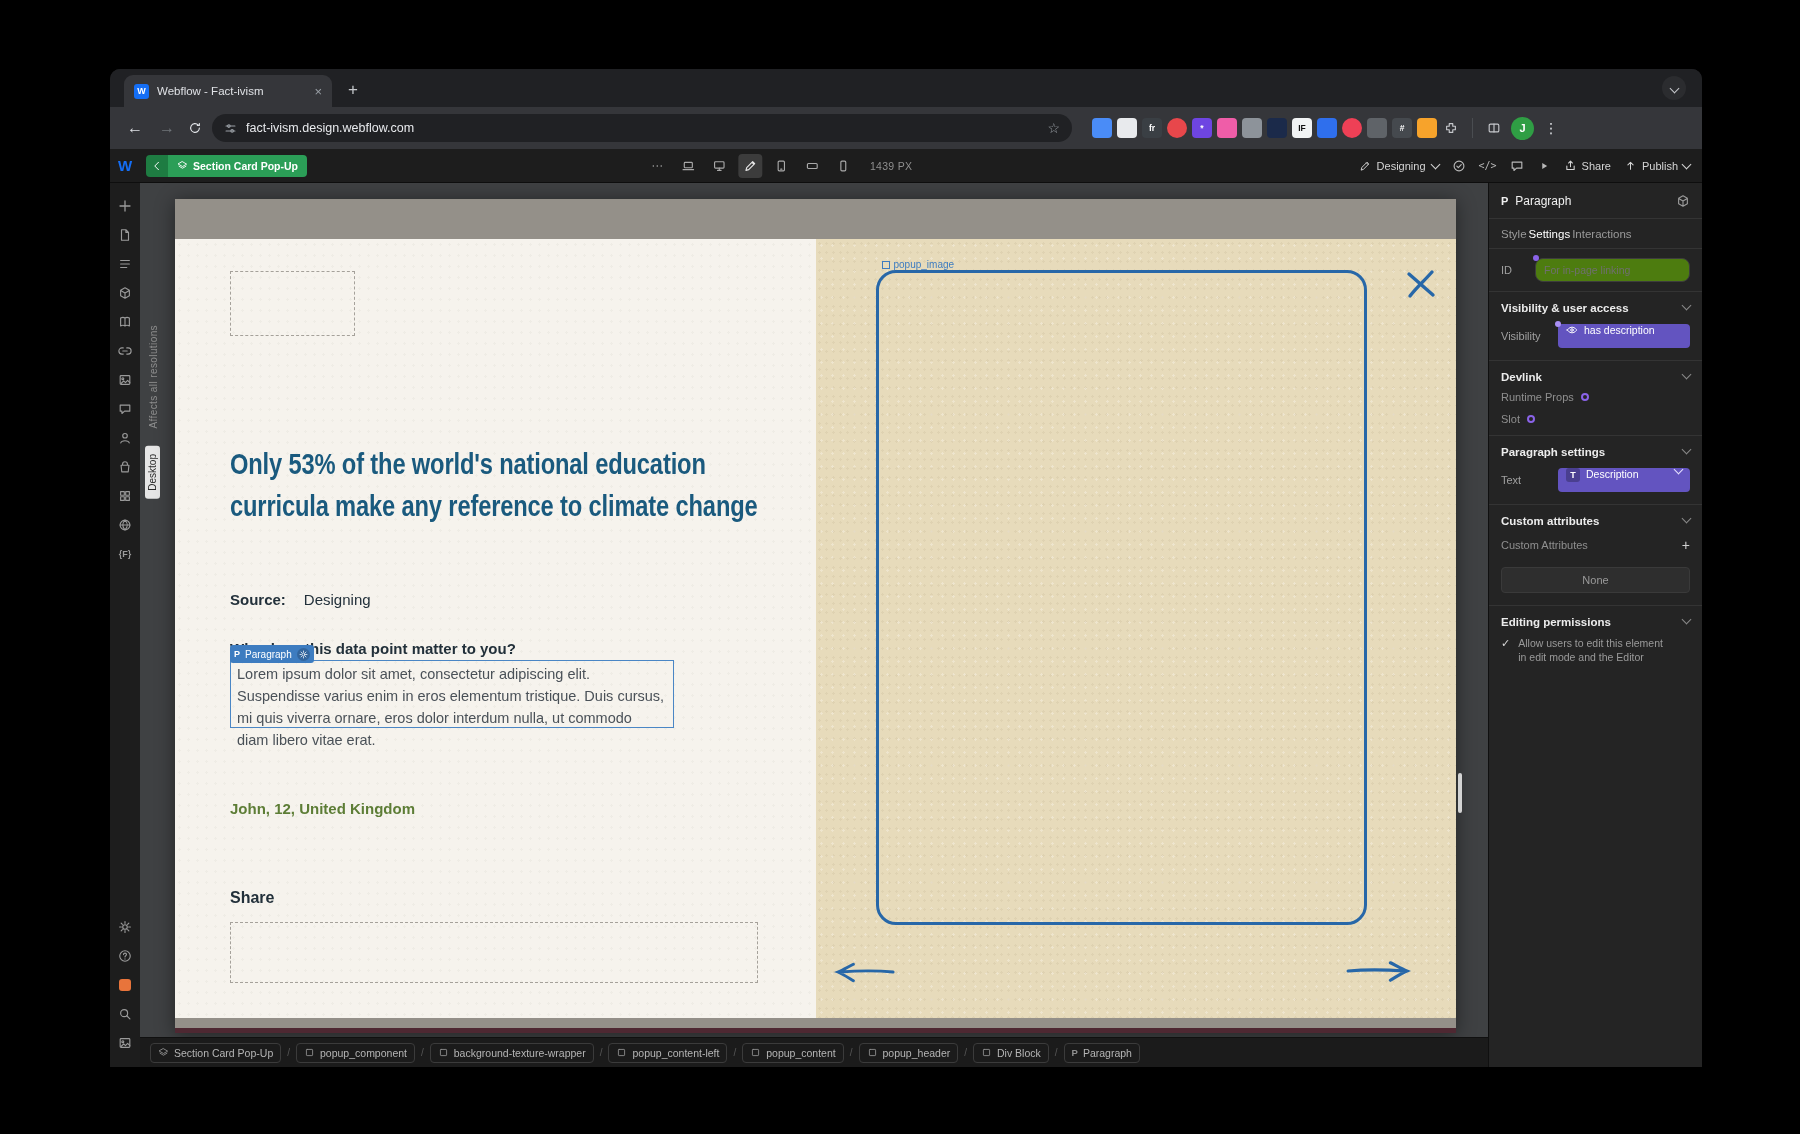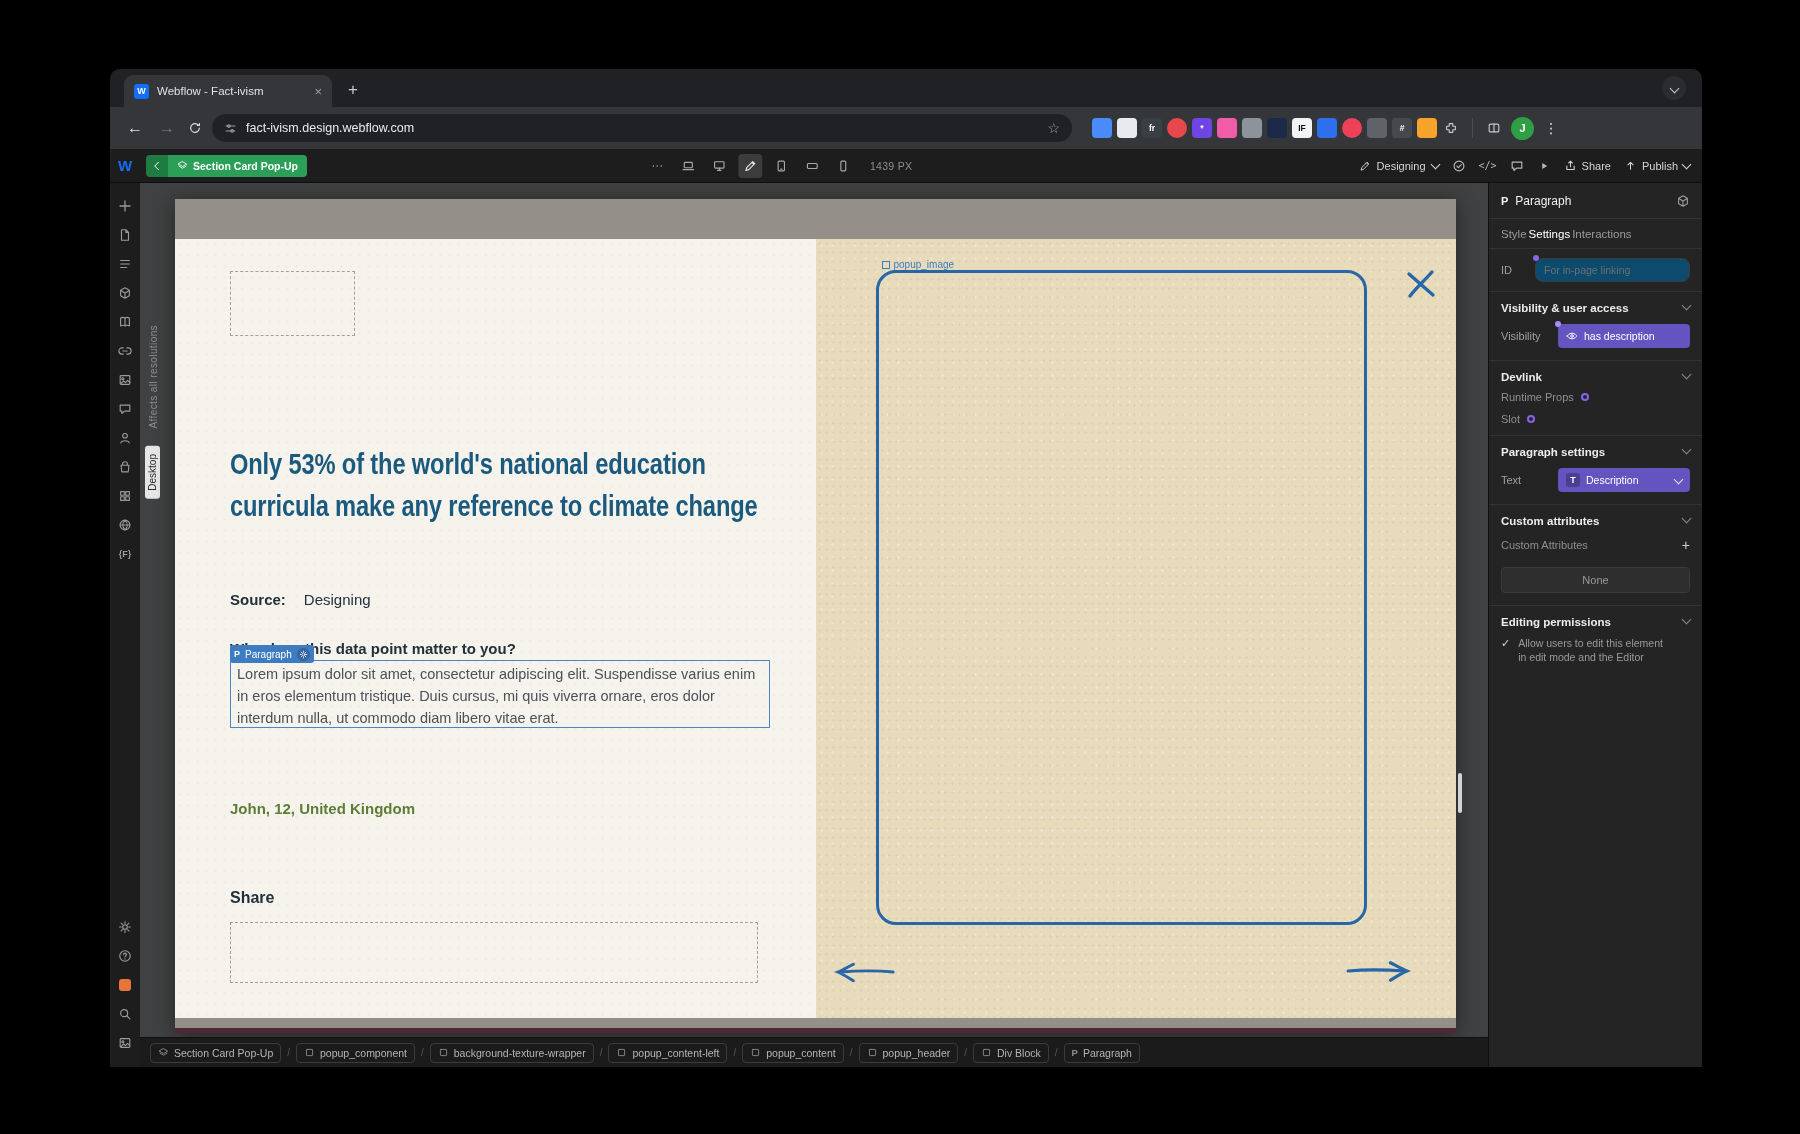--- a/index.html
+++ b/index.html
@@ -67,21 +67,21 @@
 .sheet{height:779px;display:flex;position:relative}
 .paper-left{width:50%;background:#f6f3ed;position:relative;background-image:radial-gradient(rgba(120,110,90,.05) 1px,transparent 1.2px);background-size:9px 11px}
 .paper-right{width:50%;background:#e7dbbb;position:relative;background-image:radial-gradient(rgba(140,120,80,.09) 1px,transparent 1.2px),radial-gradient(rgba(255,255,255,.28) 1px,transparent 1.2px);background-size:7px 9px,11px 13px}
 .band-bottom{height:10px;background:#949089}
 .band-maroon{height:5px;background:#4e2832}
 .dashed-box{position:absolute;border:1.5px dashed #a5a19a}
 .pop-heading{position:absolute;left:55px;top:204px;width:680px;transform:scaleX(.79);transform-origin:0 0;font-size:30px;font-weight:bold;color:#1a5a7e;line-height:42px;letter-spacing:-.2px}
 .src-row{position:absolute;left:55px;top:352px;font-size:15px;color:#22303a;display:flex;gap:18px}
 .src-lbl{font-weight:bold}
 .q-head{position:absolute;left:55px;top:401px;font-size:15px;font-weight:bold;color:#22303a}
-.sel-box{position:absolute;left:55px;top:421px;width:540px;height:68px;border:1px solid #4a86c5;padding:2px 6px;font-size:14.5px;line-height:22px;color:#4a5158}
+.sel-box{position:absolute;left:55px;top:421px;width:444px;height:68px;border:1px solid #4a86c5;padding:2px 6px;font-size:14.5px;line-height:22px;color:#4a5158}
 .sel-badge{position:absolute;left:55px;top:406px;height:18px;background:#3d7cc0;border-radius:3px;display:flex;align-items:center;gap:5px;padding:0 4px;color:#fff;font-size:10px;z-index:5}
 .sel-badge .bp-letter{font-weight:bold;font-size:9px}
 .badge-gear{width:13px;height:13px;border-radius:50%;background:rgba(0,0,0,.18);display:flex;align-items:center;justify-content:center}
 .quote-attrib{position:absolute;left:55px;top:561px;font-size:15px;font-weight:bold;color:#5d7d36}
 .share-h{position:absolute;left:55px;top:650px;font-size:16px;font-weight:bold;color:#22303a}
 .img-label{position:absolute;left:66px;top:20px;display:flex;align-items:center;gap:4px;color:#3d7cc0;font-size:10px}
 .img-label .cb{width:8px;height:8px;border:1px solid #3d7cc0;display:inline-block}
 .sketch-rect{position:absolute;left:60px;top:31px;width:491px;height:655px;border:3px solid #2767a8;border-radius:20px}
 .sketch-x{position:absolute;left:588px;top:28px;width:34px;height:34px;stroke:#2767a8;stroke-width:3.4;stroke-linecap:round;fill:none}
 .sk-arrow{position:absolute;stroke:#2767a8;stroke-width:3;stroke-linecap:round;fill:none}
@@ -99,28 +99,28 @@
 .p-head{height:36px;display:flex;align-items:center;gap:7px;padding:0 12px;border-bottom:1px solid #343434;color:#f0f0f0}
 .p-elem-letter{font-weight:bold;font-size:11px}
 .p-elem-name{font-size:12px}
 .p-head-ic{margin-left:auto;color:#9a9a9a}
 .p-tabs{height:30px;display:flex;align-items:center;gap:2px;padding:0 12px;border-bottom:1px solid #343434;font-size:11.5px;color:#9a9a9a}
 .p-tab.active{color:#fff}
 .p-idrow{display:flex;align-items:center;gap:23px;padding:9px 12px}
 .p-lbl{color:#a0a0a0}
 .p-input-wrap{flex:1;position:relative;display:flex}
 .bind-dot{position:absolute;left:-2px;top:-3px;width:6px;height:6px;border-radius:50%;background:#8a63e8;z-index:2}
-.p-input{flex:1;height:24px;background:#0c4a6e;border:1px solid #3d3d3d;border-radius:8px;color:#ddd;font-size:10.5px;padding:0 8px;font-family:"Liberation Sans",sans-serif}
+.p-input{flex:1;height:24px;background:#4d7c0f;border:1px solid #3d3d3d;border-radius:8px;color:#ddd;font-size:10.5px;padding:0 8px;font-family:"Liberation Sans",sans-serif}
 .p-input::placeholder{color:#6f6f6f}
 .p-sec{border-top:1px solid #343434}
 .sec-h{display:flex;justify-content:space-between;padding:10px 12px 8px}
 .sec-t{font-size:11.5px;font-weight:bold;color:#ececec}
 .sec-chev{color:#8a8a8a}
 .p-row{display:flex;align-items:center;justify-content:space-between;padding:2px 12px 12px}
-.pill{position:relative;width:132px;height:24px;background:#6354c0;border-radius:4px;display:flex;align-items:center;gap:6px;padding:0 8px;color:#fff;font-size:10.5px}
+.pill{position:relative;width:132px;height:24px;background:#6354c0;border-radius:4px;display:flex;gap:6px;padding:0 8px;color:#fff;font-size:10.5px}
 .pill .pill-dot{position:absolute;left:-3px;top:-3px;width:6px;height:6px;border-radius:50%;background:#a98ff5}
 .pill .tchip{width:14px;height:14px;border-radius:3px;background:rgba(0,0,0,.25);display:flex;align-items:center;justify-content:center;font-size:9px;font-weight:bold}
 .pill .pchev{margin-left:auto;color:#e7e2ff}
 .dev-row{padding:0 12px 10px;display:flex;align-items:center;gap:7px;color:#8f8f8f}
 .ring-dot{width:8px;height:8px;border:2px solid #8a63e8;border-radius:50%;display:inline-block}
 .plus-btn{color:#d0d0d0;font-size:14px}
 .none-bar{margin:2px 12px 12px;height:26px;background:#2e2e2e;border:1px solid #3a3a3a;border-radius:4px;display:flex;align-items:center;justify-content:center;color:#9a9a9a}
 .check-row{display:flex;gap:8px;padding:0 12px 12px;align-items:flex-start}
 .cbx{width:14px;height:14px;border:1px solid #5a5a5a;border-radius:3px;background:#1f1f1f;flex:0 0 auto;margin-top:1px}
 .small-note{font-size:10.5px;line-height:14px;color:#9a9a9a;width:138px}

